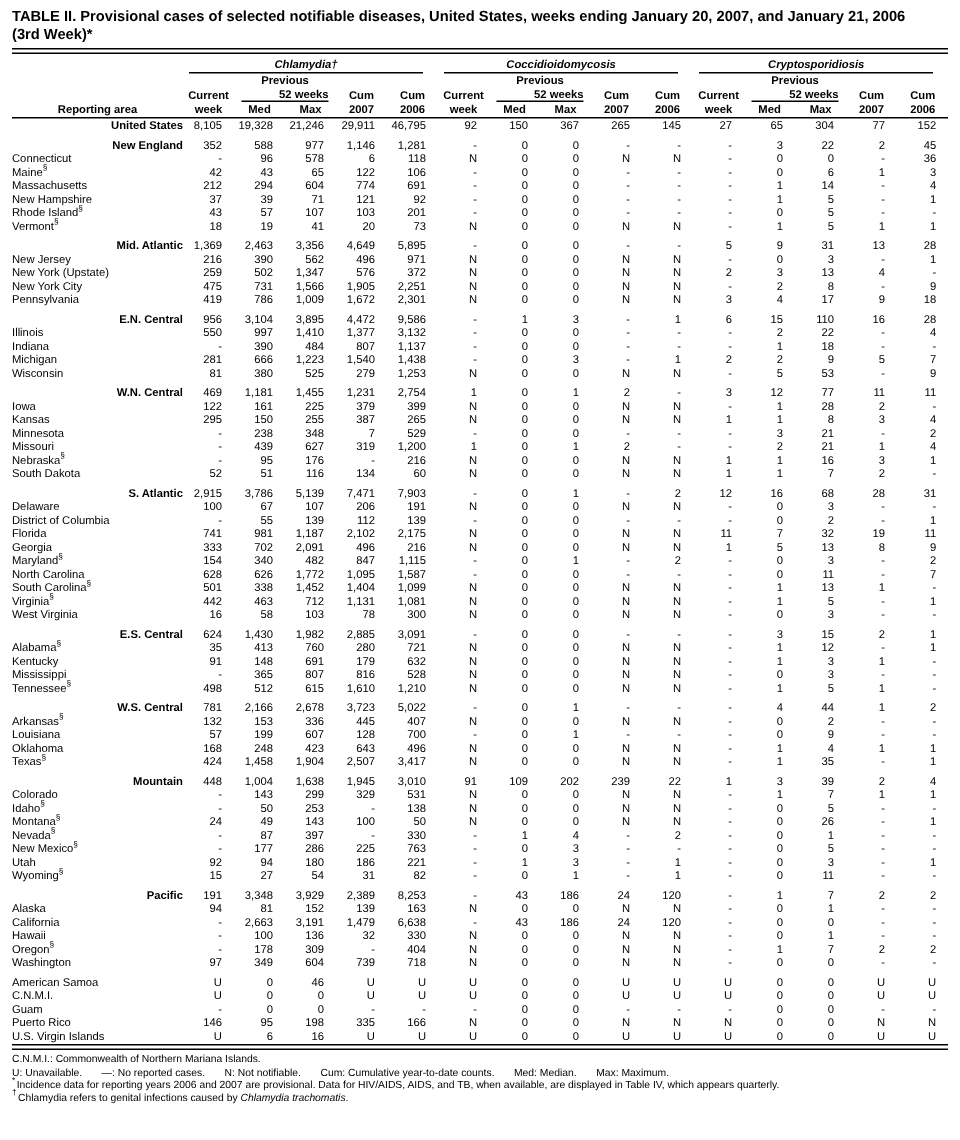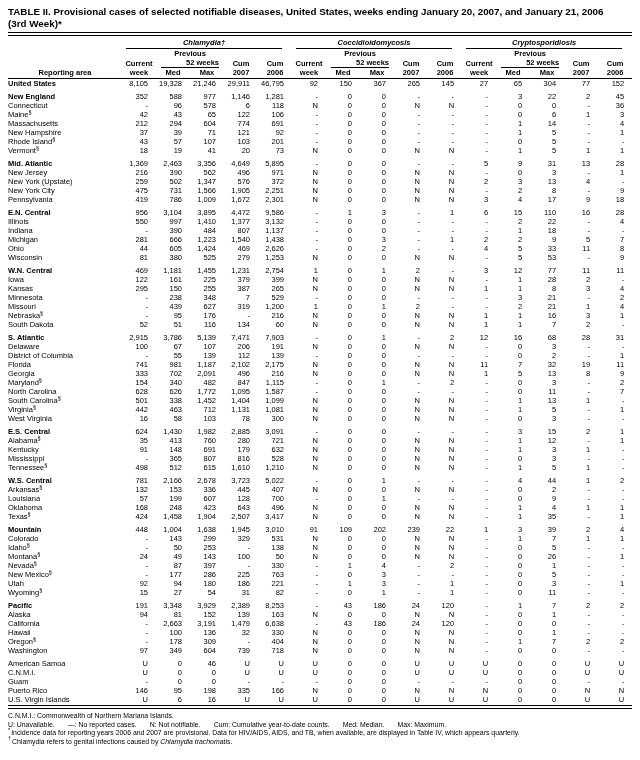--- a/index.html
+++ b/index.html
@@ -12,21 +12,21 @@
   col.c-area{width:114px;}
   col.c-num{width:34px;}
   th,td{padding:0;font-size:7.5px;line-height:9px;font-weight:normal;white-space:nowrap;}
   thead th{font-weight:bold;vertical-align:bottom;text-align:center;}
   thead .grp{border-bottom:1px solid #000;margin:0 10px 0 4px;padding-bottom:1px;font-size:7.5px;font-style:italic;}
   thead th.w52 span{display:block;border-bottom:1px solid #000;margin:0 5px;padding-bottom:0;text-align:right;}
   thead tr.hlast th{border-bottom:1px solid #000;padding-bottom:1px;}
   thead th.area-h{text-align:center;}
   td.num{text-align:right;padding-right:8px;}
   td.area{text-align:left;}
-  td.area.b{font-weight:bold;}
+  td.area.b{font-weight:bold;text-align:right;}
   tr.gap td{height:4px;line-height:4px;font-size:1px;}
   sup{font-size:5.5px;line-height:0;vertical-align:super;}
   .foot{font-size:6.9px;line-height:8.6px;margin-top:3px;}
   .foot .fline{white-space:nowrap;}
   .foot .legend span{margin-right:13px;}
   .foot sup{margin-right:1px;}
 </style>
 </head>
 <body>
 
@@ -436,38 +436,20 @@
           <td class="num">3</td>
           <td class="num">-</td>
           <td class="num">1</td>
           <td class="num">2</td>
           <td class="num">2</td>
           <td class="num">9</td>
           <td class="num">5</td>
           <td class="num">7</td>
         </tr>
         <tr>
-          <td class="area">Ohio</td>
-          <td class="num">44</td>
-          <td class="num">605</td>
-          <td class="num">1,424</td>
-          <td class="num">469</td>
-          <td class="num">2,626</td>
-          <td class="num">-</td>
-          <td class="num">0</td>
-          <td class="num">2</td>
-          <td class="num">-</td>
-          <td class="num">-</td>
-          <td class="num">4</td>
-          <td class="num">5</td>
-          <td class="num">33</td>
-          <td class="num">11</td>
-          <td class="num">8</td>
-        </tr>
-        <tr>
           <td class="area">Wisconsin</td>
           <td class="num">81</td>
           <td class="num">380</td>
           <td class="num">525</td>
           <td class="num">279</td>
           <td class="num">1,253</td>
           <td class="num">N</td>
           <td class="num">0</td>
           <td class="num">0</td>
           <td class="num">N</td>

